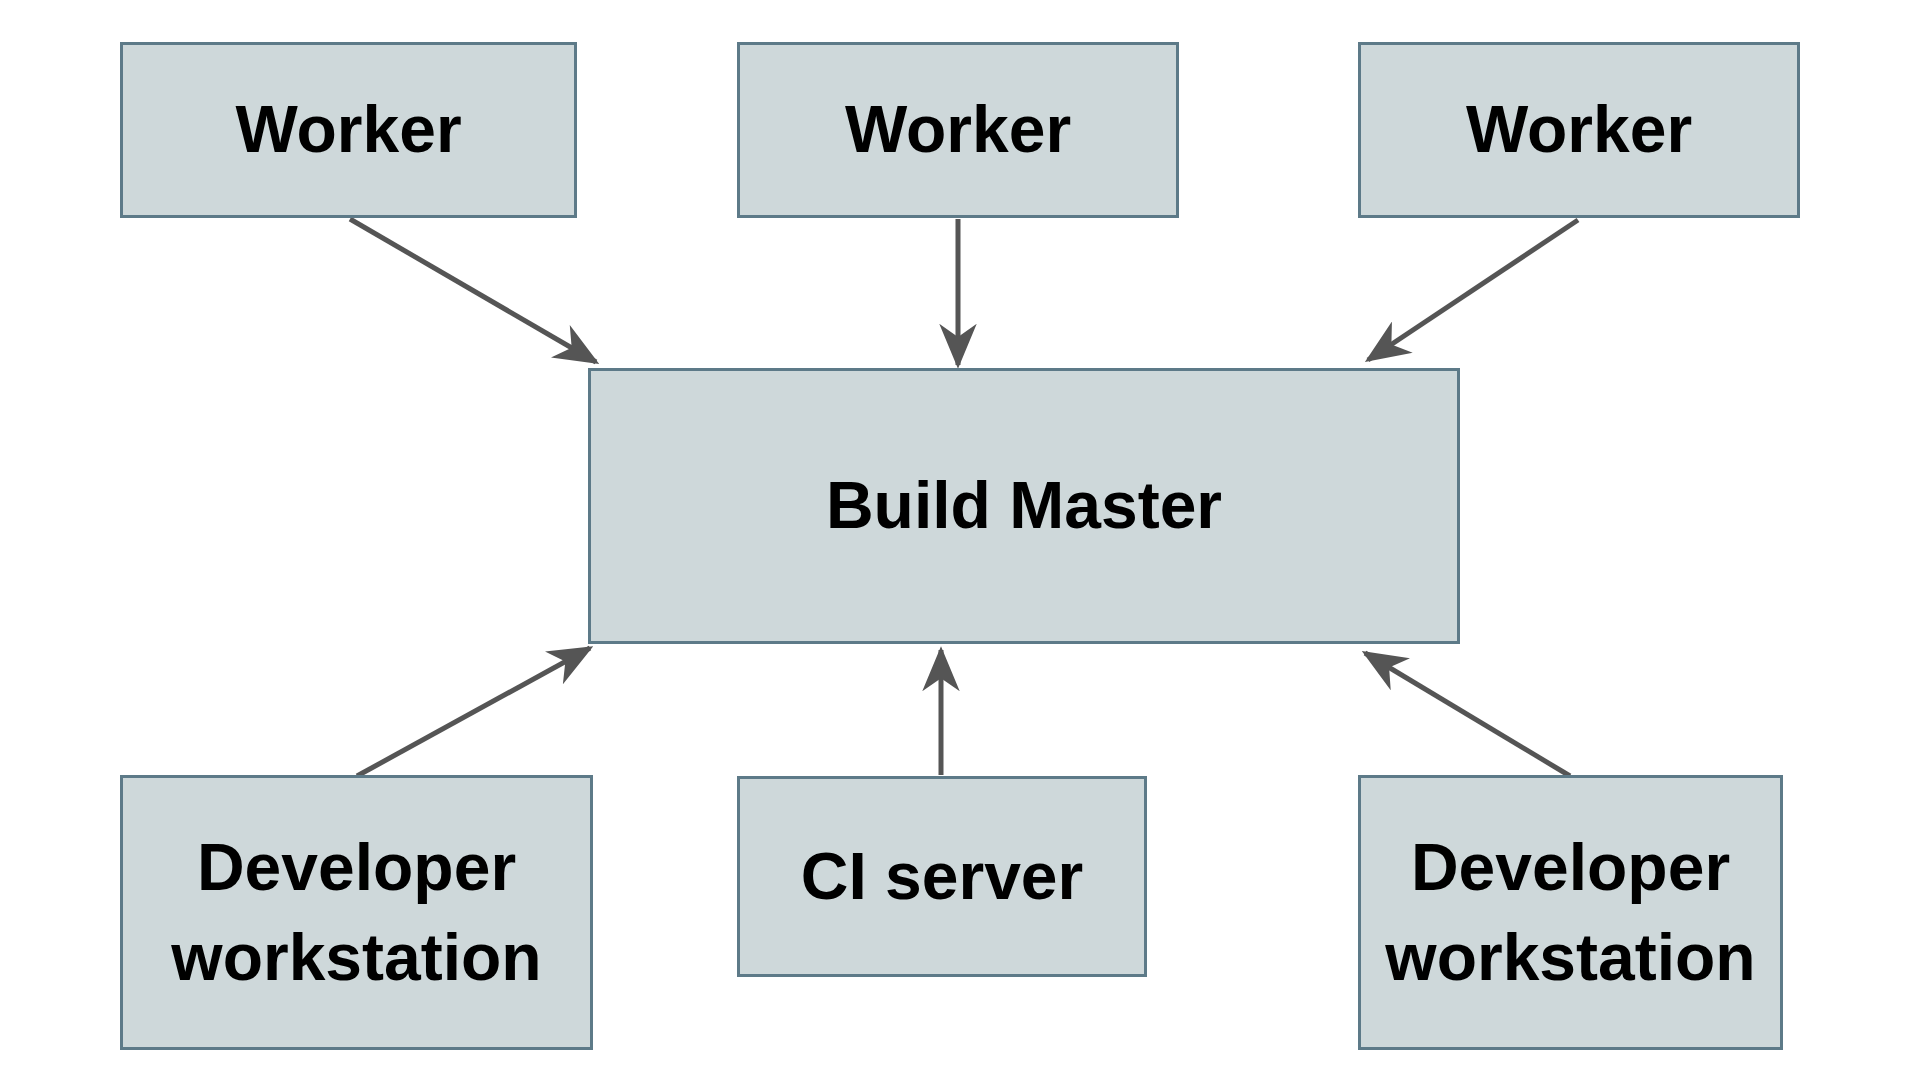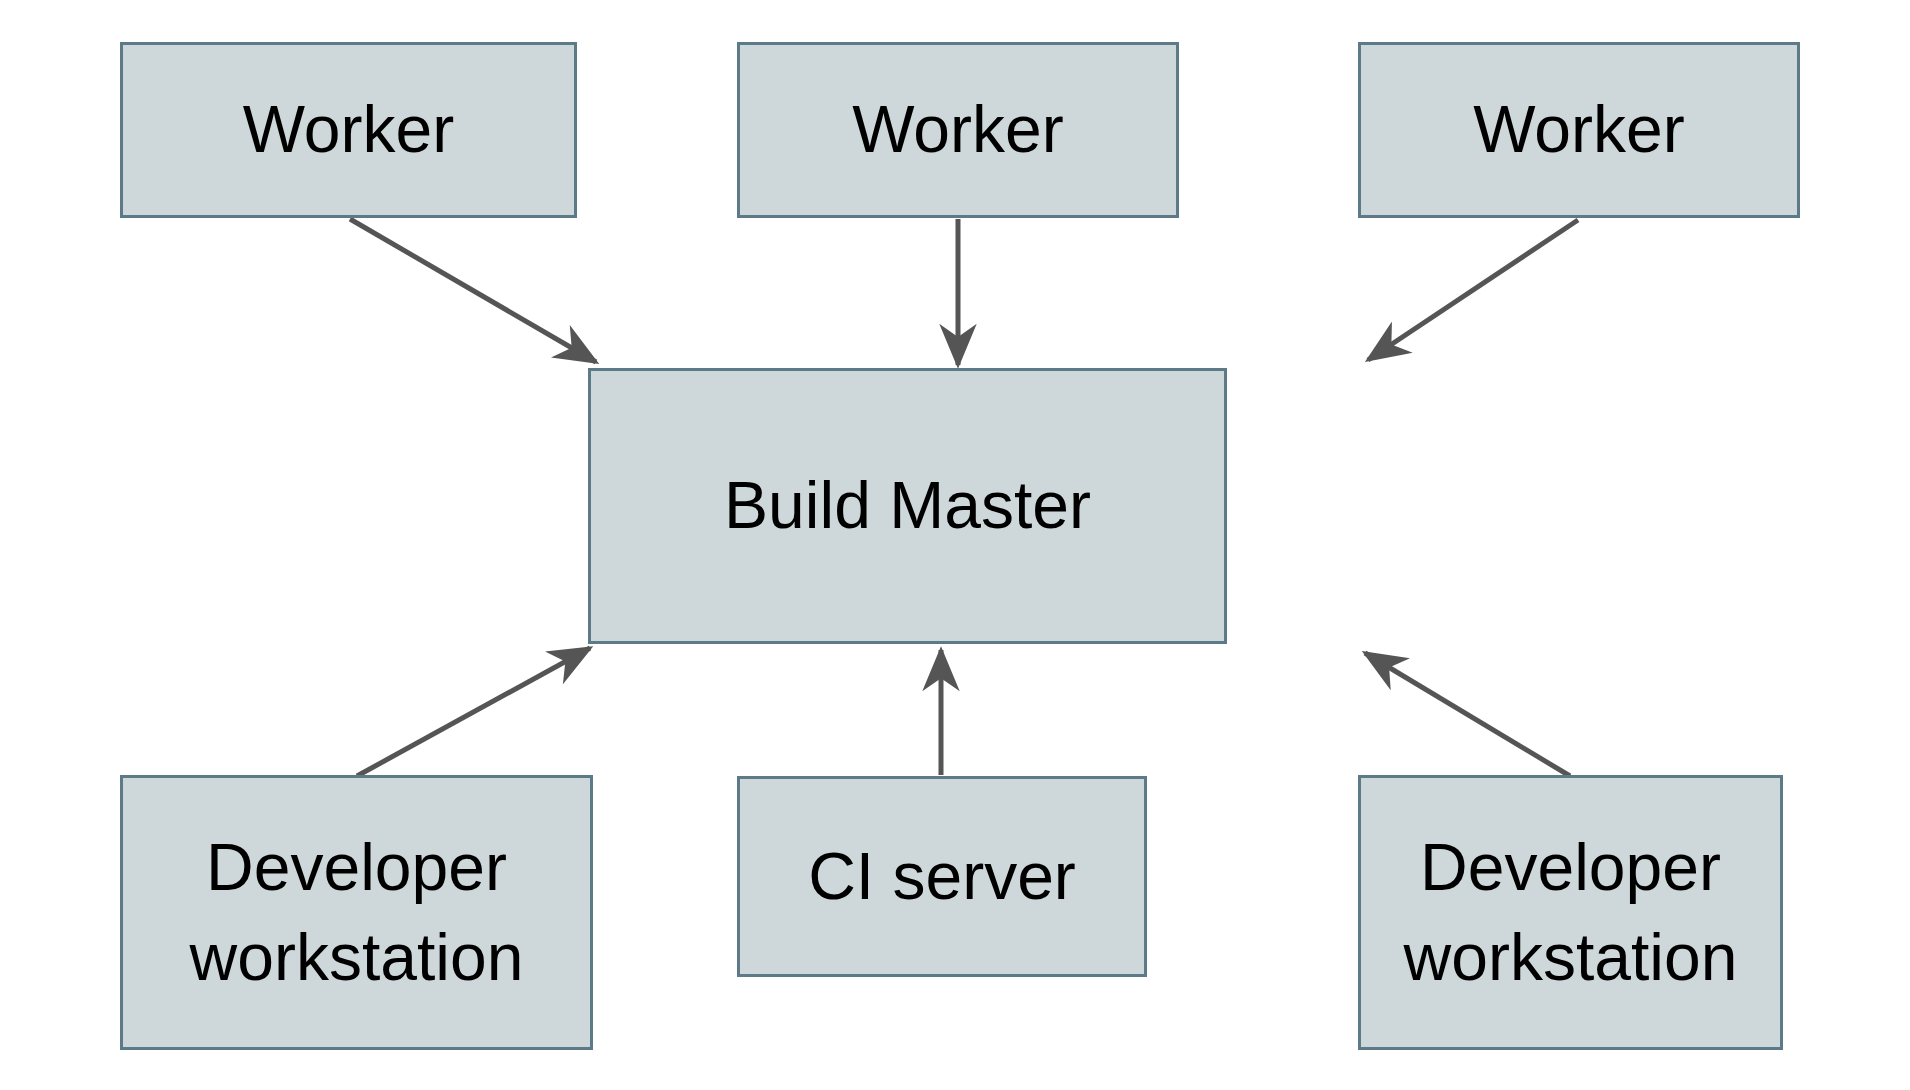--- a/index.html
+++ b/index.html
@@ -46,20 +46,21 @@
     display: flex;
     align-items: center;
     justify-content: center;
     text-align: center;
   }
   .node .label {
     color: var(--color-text);
     font-size: 66px;
     line-height: 1.35;
     white-space: pre-line;
+    font-weight: bold;
   }
 </style>
 </head>
 <body>
 
 <div class="canvas">
 
   <svg class="arrows" viewBox="0 0 1910 1090" xmlns="http://www.w3.org/2000/svg">
     <defs>
       <marker id="barb" viewBox="0 0 12 10" refX="11" refY="5" markerWidth="9" markerHeight="7.5" orient="auto" markerUnits="strokeWidth">
@@ -79,21 +80,21 @@
   </div>
 
   <div class="node" style="left:737px; top:42px; width:442px; height:176px;">
     <span class="label">Worker</span>
   </div>
 
   <div class="node" style="left:1358px; top:42px; width:442px; height:176px;">
     <span class="label">Worker</span>
   </div>
 
-  <div class="node" style="left:588px; top:368px; width:639px; height:276px;">
+  <div class="node" style="left:588px; top:368px; width:872px; height:276px;">
     <span class="label">Build Master</span>
   </div>
 
   <div class="node" style="left:120px; top:775px; width:473px; height:275px;">
     <span class="label">Developer workstation</span>
   </div>
 
   <div class="node" style="left:737px; top:776px; width:410px; height:201px;">
     <span class="label">CI server</span>
   </div>

